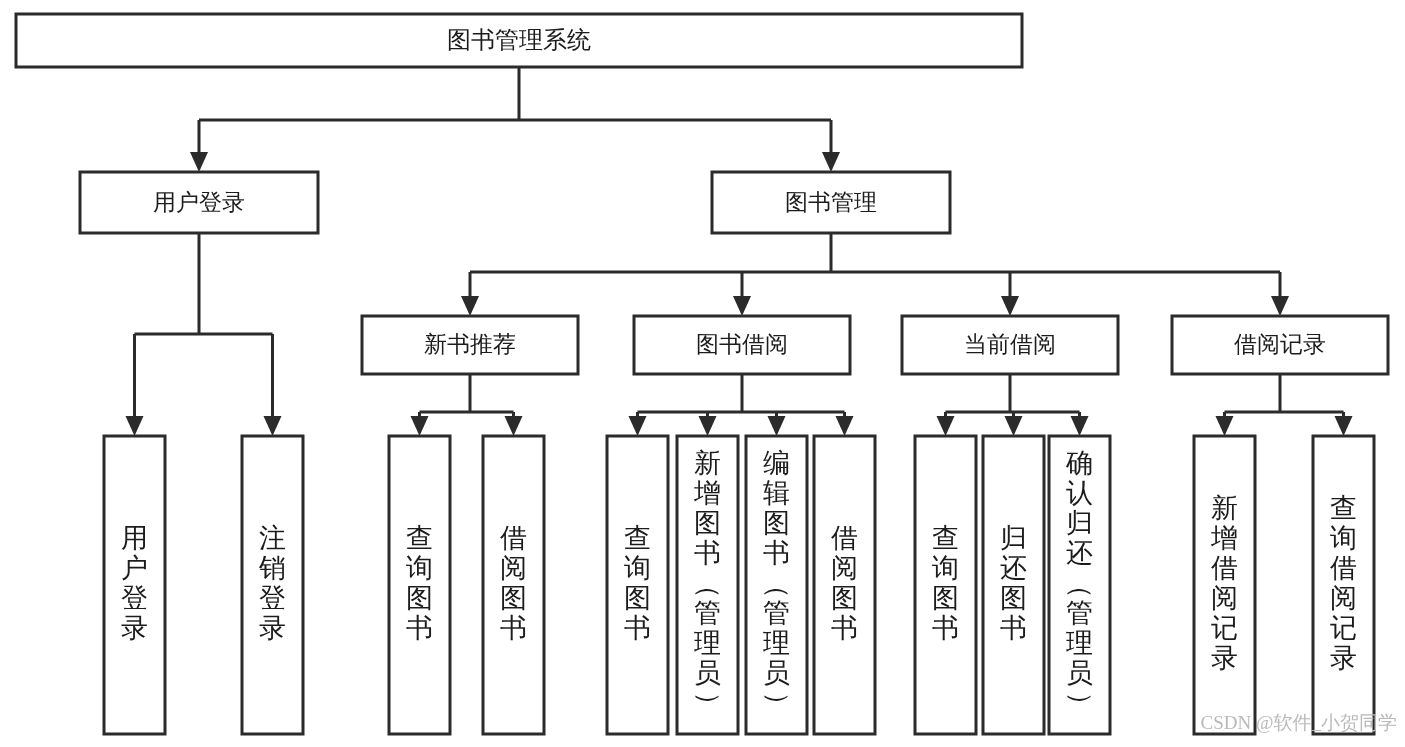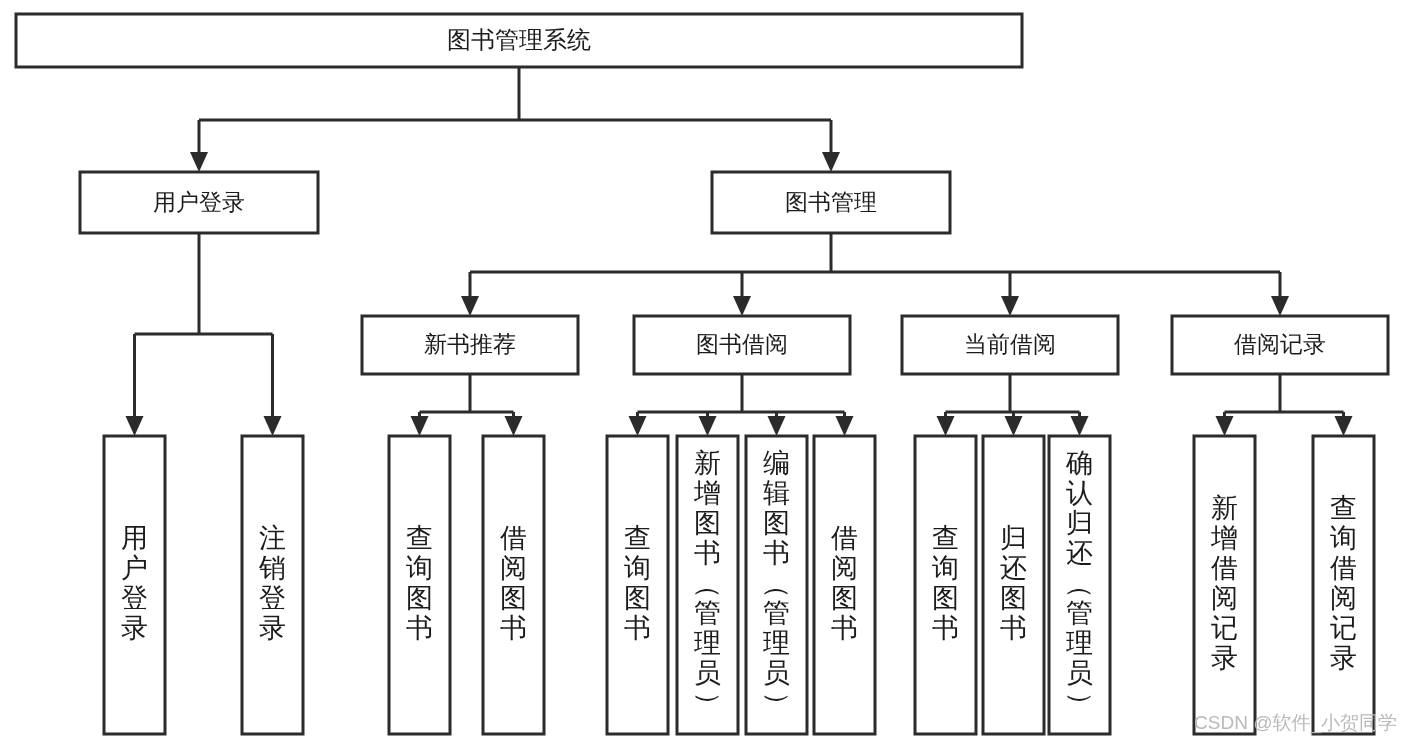--- a/index.html
+++ b/index.html
@@ -53,21 +53,21 @@
     font-family: "Liberation Sans", "DejaVu Sans", sans-serif;
     font-size: 27px;
     fill: #1c1c1c;
     text-anchor: middle;
     dominant-baseline: middle;
   }
   .watermark {
     position: absolute;
     right: 8px;
     bottom: 4px;
-    font-family: Liberation Sans, sans-serif;
+    font-family: Liberation Serif, serif;
     font-size: 19px;
     color: #b9b9b9;
     white-space: nowrap;
     user-select: none;
     pointer-events: none;
   }
 </style>
 </head>
 <body>
 

